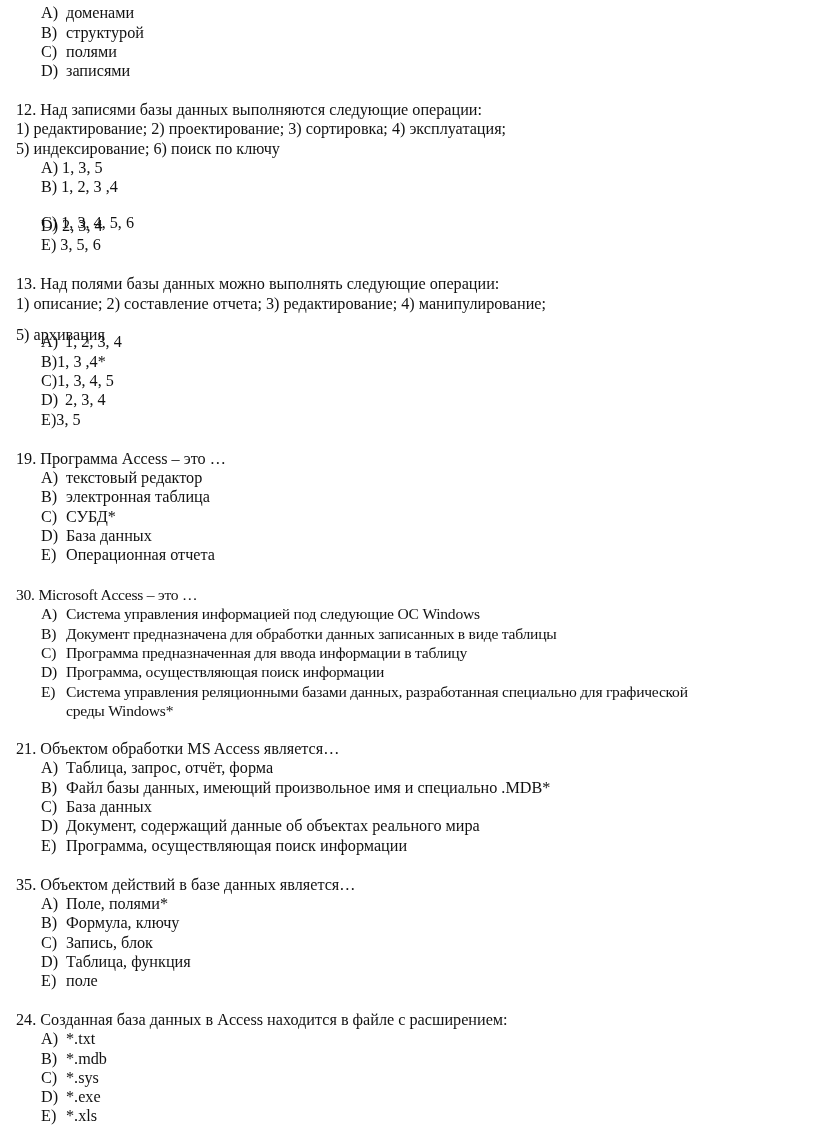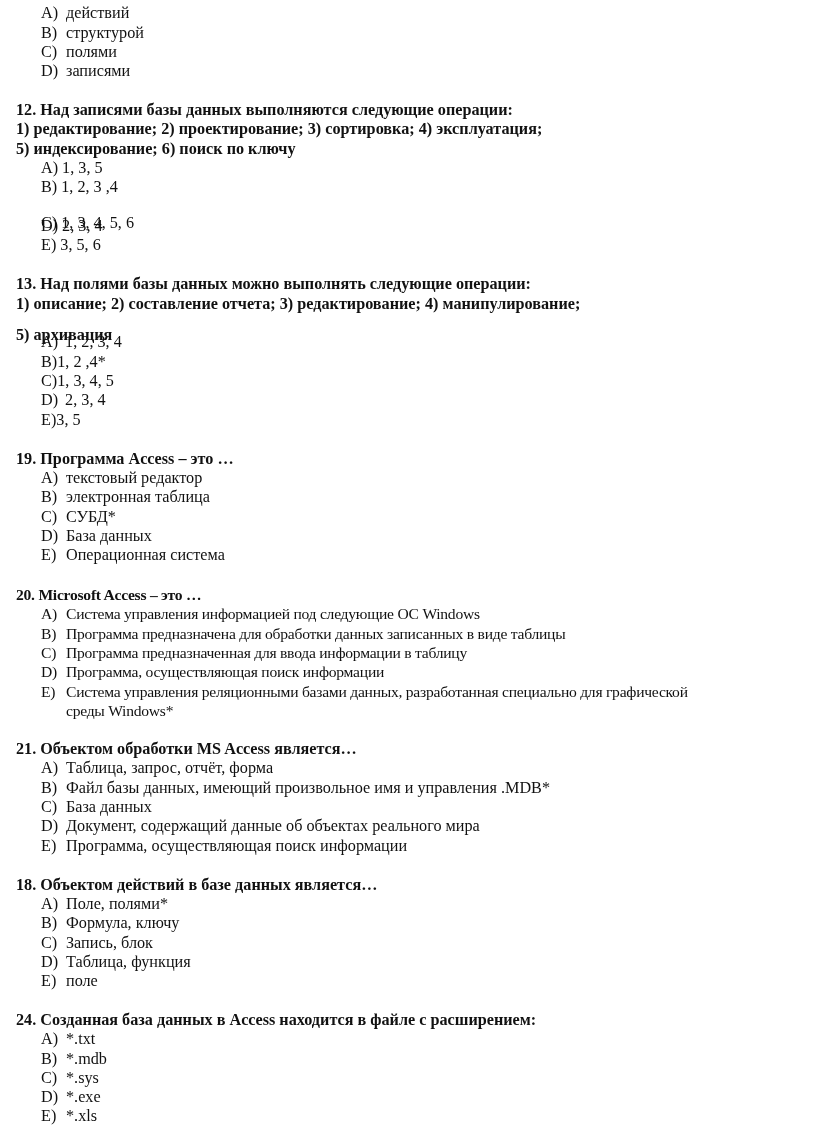--- a/index.html
+++ b/index.html
@@ -3,35 +3,35 @@
 <meta charset="utf-8">
 <style>
   html, body { margin: 0; padding: 0; background: #ffffff; }
   body {
     width: 816px; height: 1128px; overflow: hidden; position: relative;
     font-family: "Liberation Serif", "DejaVu Serif", serif;
     font-size: 16.2px; color: #111111; line-height: 19.4px;
   }
   .page { position: absolute; left: 0; top: 0; width: 816px; }
   .line { position: absolute; white-space: nowrap; }
-  .q { left: 16px; font-weight: bold; }
+  .q { left: 16px; }
   .opt { left: 41px; }
   .opt .letter { display: inline-block; width: 25px; }
   .opt.tight .letter { width: auto; margin-right: 4px; }
   .opt.nogap .letter { width: auto; margin-right: 0; }
   .cont { left: 66px; }
   .narrow { font-size: 15.6px; letter-spacing: -0.25px; }
 </style>
 </head>
 <body>
 
 <div class="page">
 
   <div>
-    <div class="line opt" style="top:4px"><span class="letter">A)</span><span>действий</span></div>
+    <div class="line opt" style="top:4px"><span class="letter">A)</span><span>доменами</span></div>
     <div class="line opt" style="top:24px"><span class="letter">B)</span><span>структурой</span></div>
     <div class="line opt" style="top:43px"><span class="letter">C)</span><span>полями</span></div>
     <div class="line opt" style="top:62px"><span class="letter">D)</span><span>записями</span></div>
   </div>
 
   <div>
     <div class="line q" style="top:101px">12. Над записями базы данных выполняются следующие операции:</div>
     <div class="line q" style="top:120px">1) редактирование; 2) проектирование; 3) сортировка; 4) эксплуатация;</div>
     <div class="line q" style="top:140px">5) индексирование; 6) поиск по ключу</div>
     <div class="line opt tight" style="top:159px"><span class="letter">A)</span><span>1, 3, 5</span></div>
@@ -39,56 +39,56 @@
     <div class="line opt tight" style="top:214px"><span class="letter">C)</span><span>1, 3, 4, 5, 6</span></div>
     <div class="line opt tight" style="top:217px"><span class="letter">D)</span><span>2, 3, 4</span></div>
     <div class="line opt tight" style="top:236px"><span class="letter">E)</span><span>3, 5, 6</span></div>
   </div>
 
   <div>
     <div class="line q" style="top:275px">13. Над полями базы данных можно выполнять следующие операции:</div>
     <div class="line q" style="top:295px">1) описание; 2) составление отчета; 3) редактирование; 4) манипулирование;</div>
     <div class="line q" style="top:326px">5) архивация</div>
     <div class="line opt tight" style="top:333px"><span class="letter" style="margin-right:7px">A)</span><span>1, 2, 3, 4</span></div>
-    <div class="line opt nogap" style="top:353px"><span class="letter">B)</span><span>1, 2 ,4*</span></div>
+    <div class="line opt nogap" style="top:353px"><span class="letter">B)</span><span>1, 3 ,4*</span></div>
     <div class="line opt nogap" style="top:372px"><span class="letter">C)</span><span>1, 3, 4, 5</span></div>
     <div class="line opt tight" style="top:391px"><span class="letter" style="margin-right:7px">D)</span><span>2, 3, 4</span></div>
     <div class="line opt nogap" style="top:411px"><span class="letter">E)</span><span>3, 5</span></div>
   </div>
 
   <div>
     <div class="line q" style="top:450px">19. Программа Access – это …</div>
     <div class="line opt" style="top:469px"><span class="letter">A)</span><span>текстовый редактор</span></div>
     <div class="line opt" style="top:488px"><span class="letter">B)</span><span>электронная таблица</span></div>
     <div class="line opt" style="top:508px"><span class="letter">C)</span><span>СУБД*</span></div>
     <div class="line opt" style="top:527px"><span class="letter">D)</span><span>База данных</span></div>
-    <div class="line opt" style="top:546px"><span class="letter">E)</span><span>Операционная система</span></div>
+    <div class="line opt" style="top:546px"><span class="letter">E)</span><span>Операционная отчета</span></div>
   </div>
 
   <div class="narrow">
-    <div class="line q" style="top:585px">20. Microsoft Access – это …</div>
+    <div class="line q" style="top:585px">30. Microsoft Access – это …</div>
     <div class="line opt" style="top:604px"><span class="letter">A)</span><span>Система управления информацией под следующие  ОС Windows</span></div>
-    <div class="line opt" style="top:624px"><span class="letter">B)</span><span>Программа предназначена для обработки данных записанных в виде таблицы</span></div>
+    <div class="line opt" style="top:624px"><span class="letter">B)</span><span>Документ предназначена для обработки данных записанных в виде таблицы</span></div>
     <div class="line opt" style="top:643px"><span class="letter">C)</span><span>Программа предназначенная для ввода информации в таблицу</span></div>
     <div class="line opt" style="top:662px"><span class="letter">D)</span><span>Программа, осуществляющая поиск информации</span></div>
     <div class="line opt" style="top:682px"><span class="letter">E)</span><span>Система управления реляционными базами данных, разработанная специально для графической</span></div>
     <div class="line cont" style="top:701px">среды Windows*</div>
   </div>
 
   <div>
     <div class="line q" style="top:740px">21. Объектом обработки MS Access является…</div>
     <div class="line opt" style="top:759px"><span class="letter">A)</span><span>Таблица, запрос, отчёт, форма</span></div>
-    <div class="line opt" style="top:779px"><span class="letter">B)</span><span>Файл базы данных, имеющий произвольное имя и управления .MDB*</span></div>
+    <div class="line opt" style="top:779px"><span class="letter">B)</span><span>Файл базы данных, имеющий произвольное имя и специально .MDB*</span></div>
     <div class="line opt" style="top:798px"><span class="letter">C)</span><span>База данных</span></div>
     <div class="line opt" style="top:817px"><span class="letter">D)</span><span>Документ, содержащий данные об объектах реального мира</span></div>
     <div class="line opt" style="top:837px"><span class="letter">E)</span><span>Программа, осуществляющая поиск информации</span></div>
   </div>
 
   <div>
-    <div class="line q" style="top:876px">18. Объектом действий в базе данных является…</div>
+    <div class="line q" style="top:876px">35. Объектом действий в базе данных является…</div>
     <div class="line opt" style="top:895px"><span class="letter">A)</span><span>Поле, полями*</span></div>
     <div class="line opt" style="top:914px"><span class="letter">B)</span><span>Формула, ключу</span></div>
     <div class="line opt" style="top:934px"><span class="letter">C)</span><span>Запись, блок</span></div>
     <div class="line opt" style="top:953px"><span class="letter">D)</span><span>Таблица, функция</span></div>
     <div class="line opt" style="top:972px"><span class="letter">E)</span><span>поле</span></div>
   </div>
 
   <div>
     <div class="line q" style="top:1011px">24. Созданная база данных в Access находится в файле с расширением:</div>
     <div class="line opt" style="top:1030px"><span class="letter">A)</span><span>*.txt</span></div>

